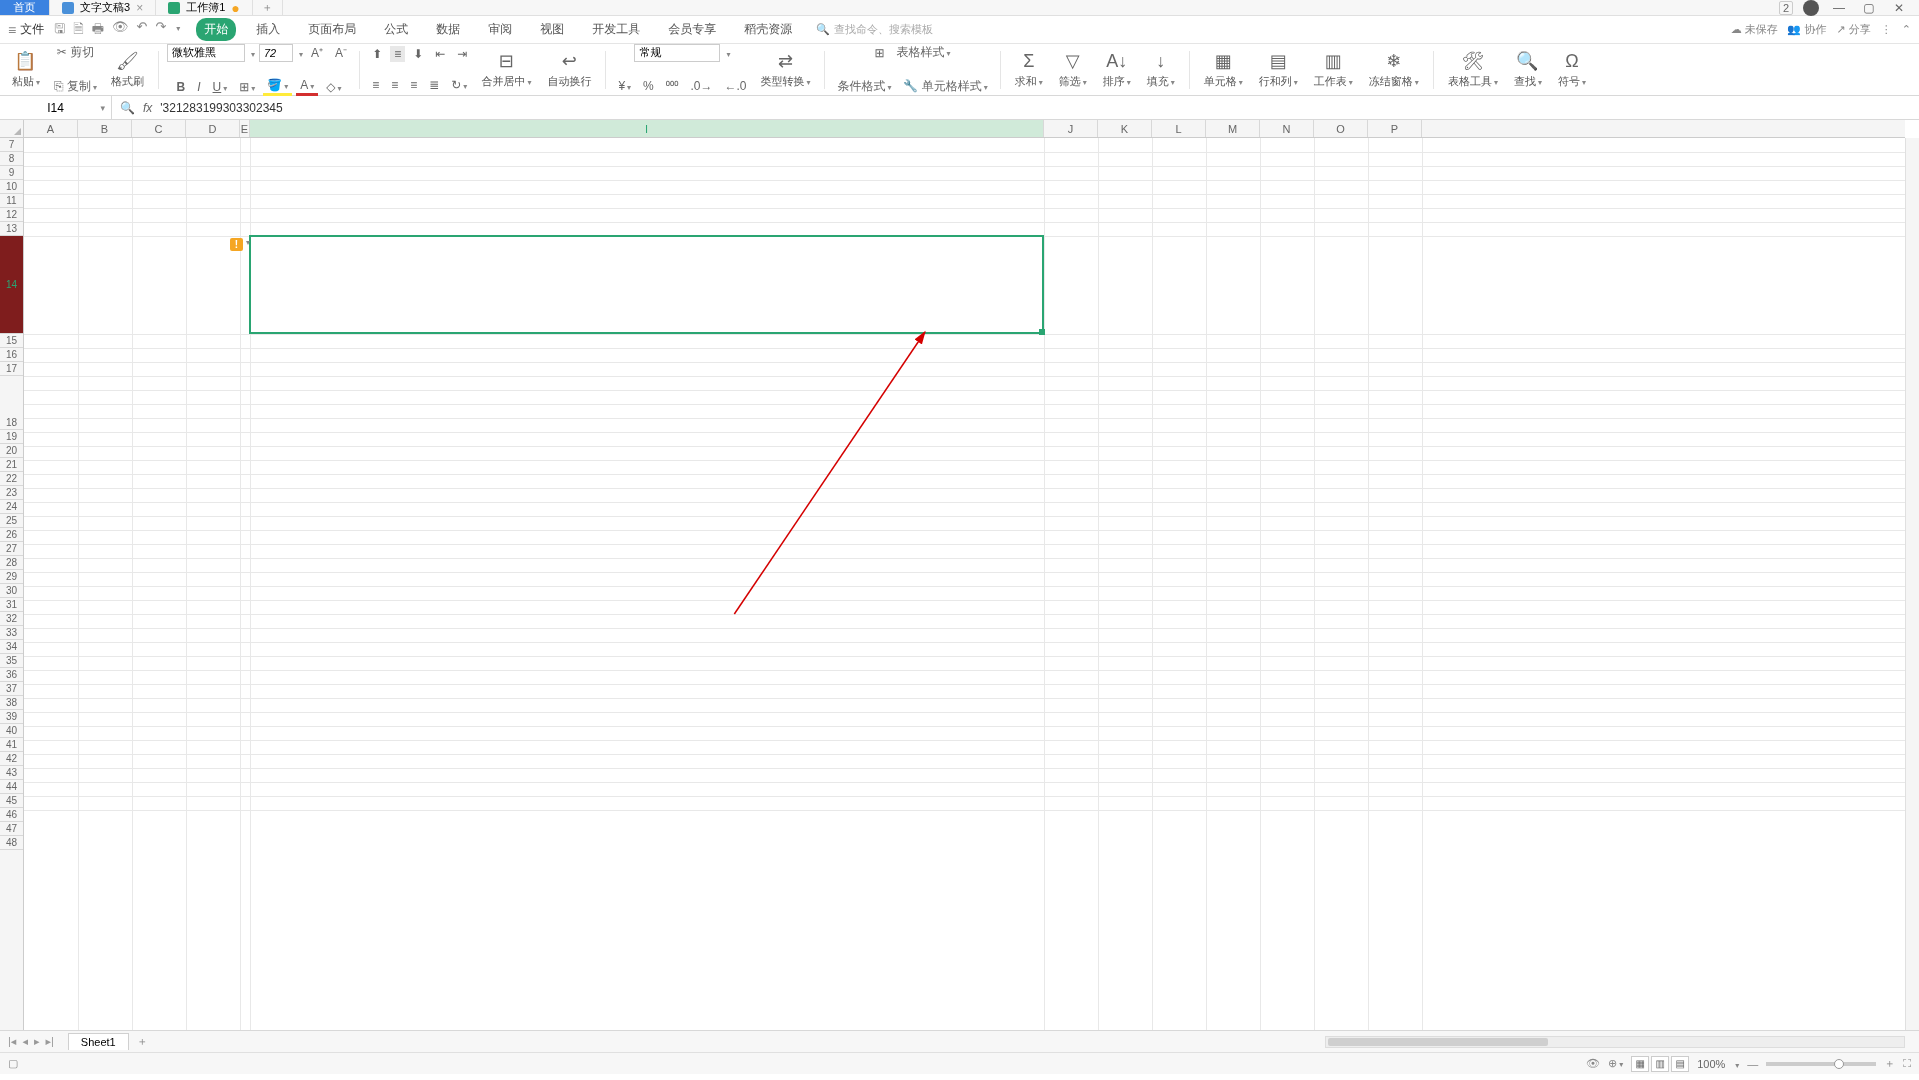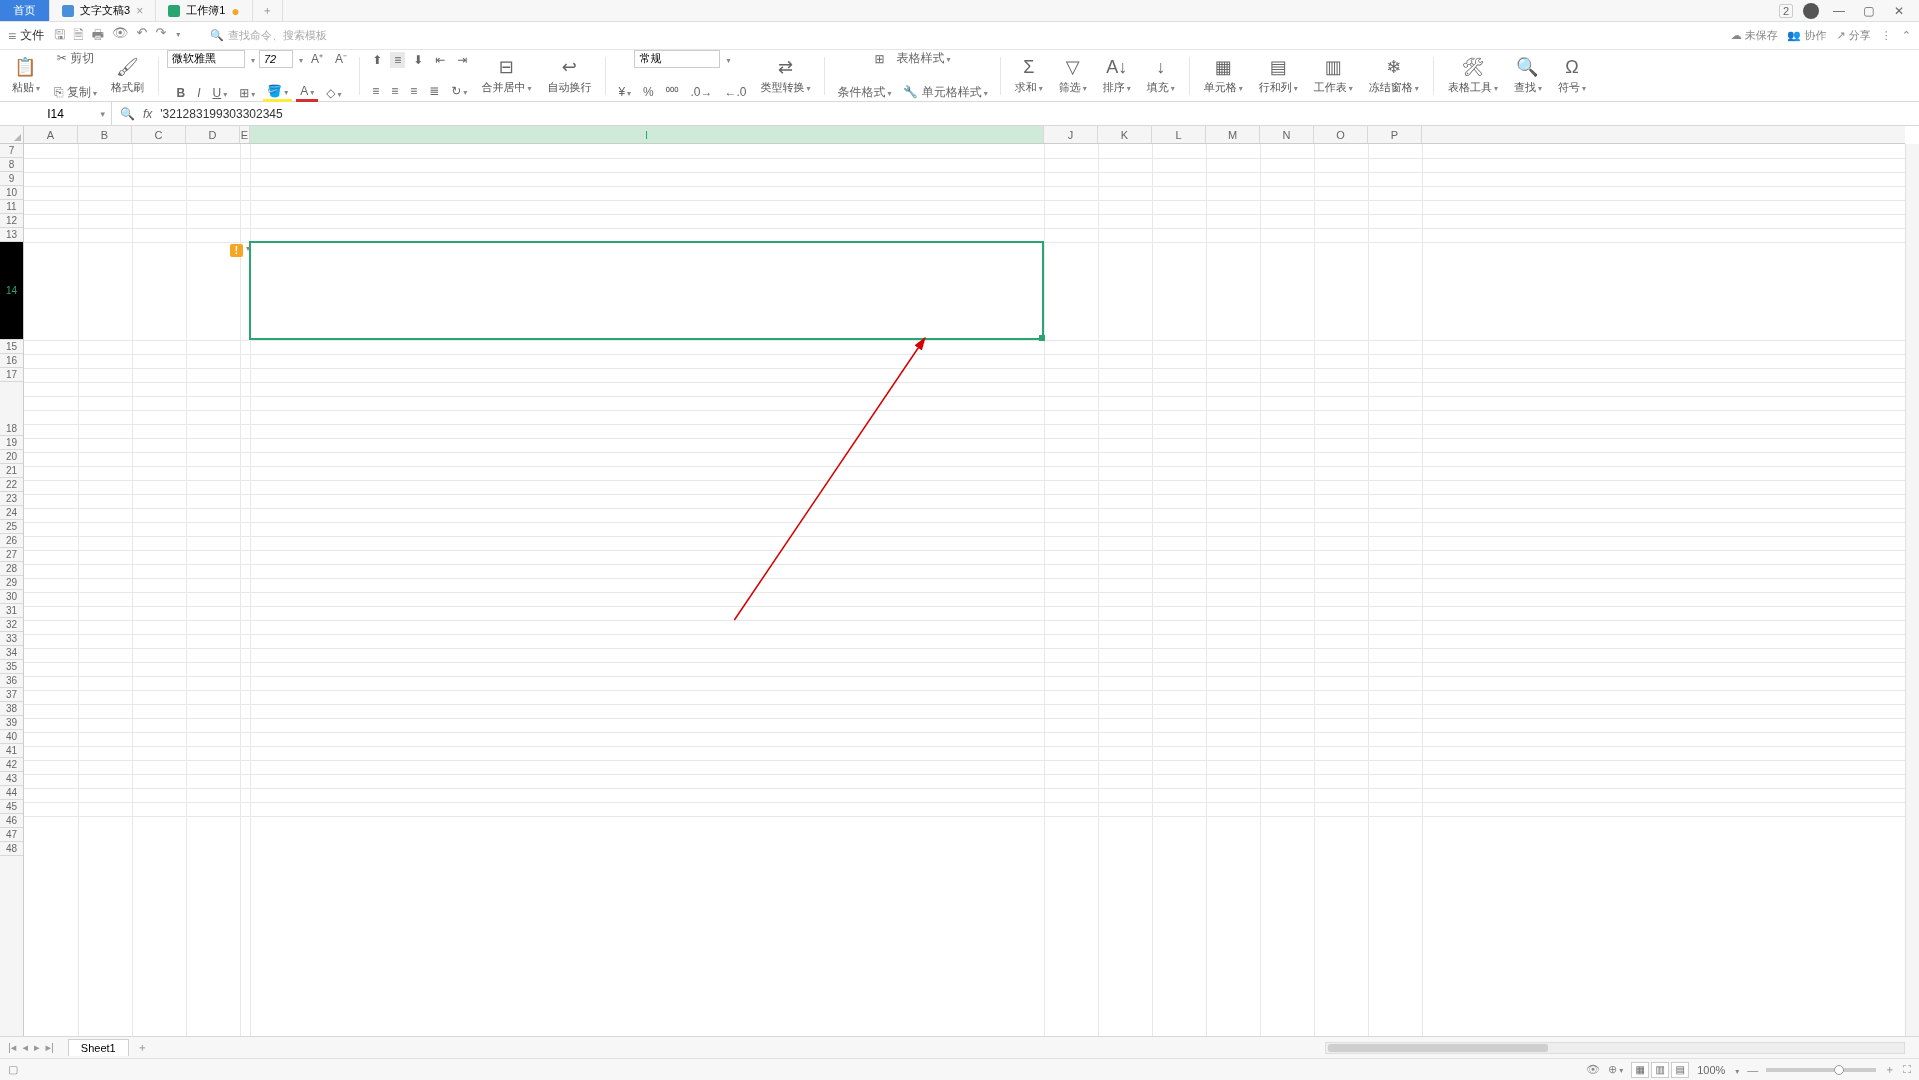--- a/index.html
+++ b/index.html
@@ -1,19 +1,19 @@
 <!DOCTYPE html>
 <html><head>
 <meta charset="utf-8">
 <style>
 * { margin: 0; padding: 0; box-sizing: border-box; font-family: "Microsoft YaHei", Arial, sans-serif; }
 html, body { width: 1919px; height: 1080px; overflow: hidden; background: #fff; }
 
 
-.titlebar { height: 22px; background: #f7f7f7; display: flex; align-items: stretch; border-bottom: 1px solid #e0e0e0; font-size: 11px; }
+.titlebar { height: 16px; background: #f7f7f7; display: flex; align-items: stretch; border-bottom: 1px solid #e0e0e0; font-size: 11px; }
 .tab { display: flex; align-items: center; padding: 0 12px; border-right: 1px solid #e0e0e0; gap: 6px; cursor: pointer; }
 .tab.home { background: #3b82e0; color: #fff; min-width: 50px; justify-content: center; }
 .tab .doc-icon { width: 12px; height: 12px; background: #4a90d9; border-radius: 2px; display: inline-block; }
 .tab .sheet-icon { width: 12px; height: 12px; background: #2aa572; border-radius: 2px; display: inline-block; }
 .tab .close { color: #999; font-size: 12px; }
 .tab .dirty { color: #f5a623; font-size: 14px; }
 .tab.plus { width: 30px; justify-content: center; color: #888; }
 .titlebar-right { margin-left: auto; display: flex; align-items: center; gap: 10px; padding-right: 10px; color: #666; }
 .avatar { width: 16px; height: 16px; border-radius: 50%; background: #555; display: inline-block; }
 .win-btn { width: 20px; text-align: center; cursor: pointer; font-size: 12px; color: #666; }
@@ -55,21 +55,21 @@
 
 
 .grid-wrap { position: relative; height: calc(1080px - 22px - 28px - 52px - 24px - 22px - 22px); background: #fff; display: flex; }
 .corner { width: 24px; height: 18px; background: #f5f5f5; border-right: 1px solid #ccc; border-bottom: 1px solid #ccc; position: absolute; left: 0; top: 0; z-index: 3; }
 .corner::after { content: ""; position: absolute; right: 2px; bottom: 2px; border-left: 7px solid transparent; border-bottom: 7px solid #b8b8b8; }
 .col-headers { position: absolute; left: 24px; top: 0; right: 14px; height: 18px; display: flex; z-index: 2; background: #f5f5f5; border-bottom: 1px solid #ccc; }
 .col-h { border-right: 1px solid #d8d8d8; text-align: center; font-size: 11px; color: #666; line-height: 18px; }
 .col-h.sel { background: #d0ead9; color: #2aa572; }
 .row-headers { position: absolute; left: 0; top: 18px; width: 24px; bottom: 0; background: #f5f5f5; border-right: 1px solid #ccc; z-index: 2; }
 .row-h { border-bottom: 1px solid #d8d8d8; text-align: center; font-size: 10px; color: #666; display: flex; align-items: center; justify-content: center; }
-.row-h.sel { background: #000000; color: #2aa572; }
+.row-h.sel { background: #7f1d1d; color: #2aa572; }
 .cells { position: absolute; left: 24px; top: 18px; right: 14px; bottom: 0; }
 .gridlines-v, .gridlines-h { position: absolute; inset: 0; pointer-events: none; }
 .gl-v { position: absolute; top: 0; bottom: 0; width: 1px; background: #e8e8e8; }
 .gl-h { position: absolute; left: 0; right: 0; height: 1px; background: #e8e8e8; }
 .vscroll { position: absolute; right: 0; top: 18px; bottom: 0; width: 14px; background: #f5f5f5; border-left: 1px solid #e0e0e0; }
 
 .sel-cell { position: absolute; border: 2px solid #2aa572; background: #fff; display: flex; align-items: center; justify-content: flex-start; padding-left: 8px; font-size: 64px; font-weight: 400; color: #222; font-family: "Microsoft YaHei", Arial, sans-serif; letter-spacing: 1px; }
 .sel-handle { position: absolute; right: -3px; bottom: -3px; width: 6px; height: 6px; background: #2aa572; }
 .err-marker { position: absolute; width: 13px; height: 13px; background: #f5a623; border-radius: 2px; display: flex; align-items: center; justify-content: center; color: #fff; font-size: 10px; font-weight: bold; cursor: pointer; }
 .err-dd { color: #888; font-size: 8px; margin-left: 2px; }
@@ -124,20 +124,32 @@
   <span class="ham">≡</span>
   <span class="file-label">文件</span>
   <div class="qat">
     <span>🖫</span>
     <span>🗎</span>
     <span>🖶</span>
     <span>👁</span>
     <span>↶</span>
     <span>↷</span>
     <span class="dd"></span>
+  </div>
+  <div class="menu-tabs">
+    <span class="menu-tab active">开始</span>
+    <span class="menu-tab">插入</span>
+    <span class="menu-tab">页面布局</span>
+    <span class="menu-tab">公式</span>
+    <span class="menu-tab">数据</span>
+    <span class="menu-tab">审阅</span>
+    <span class="menu-tab">视图</span>
+    <span class="menu-tab">开发工具</span>
+    <span class="menu-tab">会员专享</span>
+    <span class="menu-tab">稻壳资源</span>
   </div>
   <div class="search-box">
     <span>🔍</span>
     <span>查找命令、搜索模板</span>
   </div>
   <div class="menubar-right">
     <span class="item">
         <span>☁</span>
         <span>未保存</span>
       </span>

